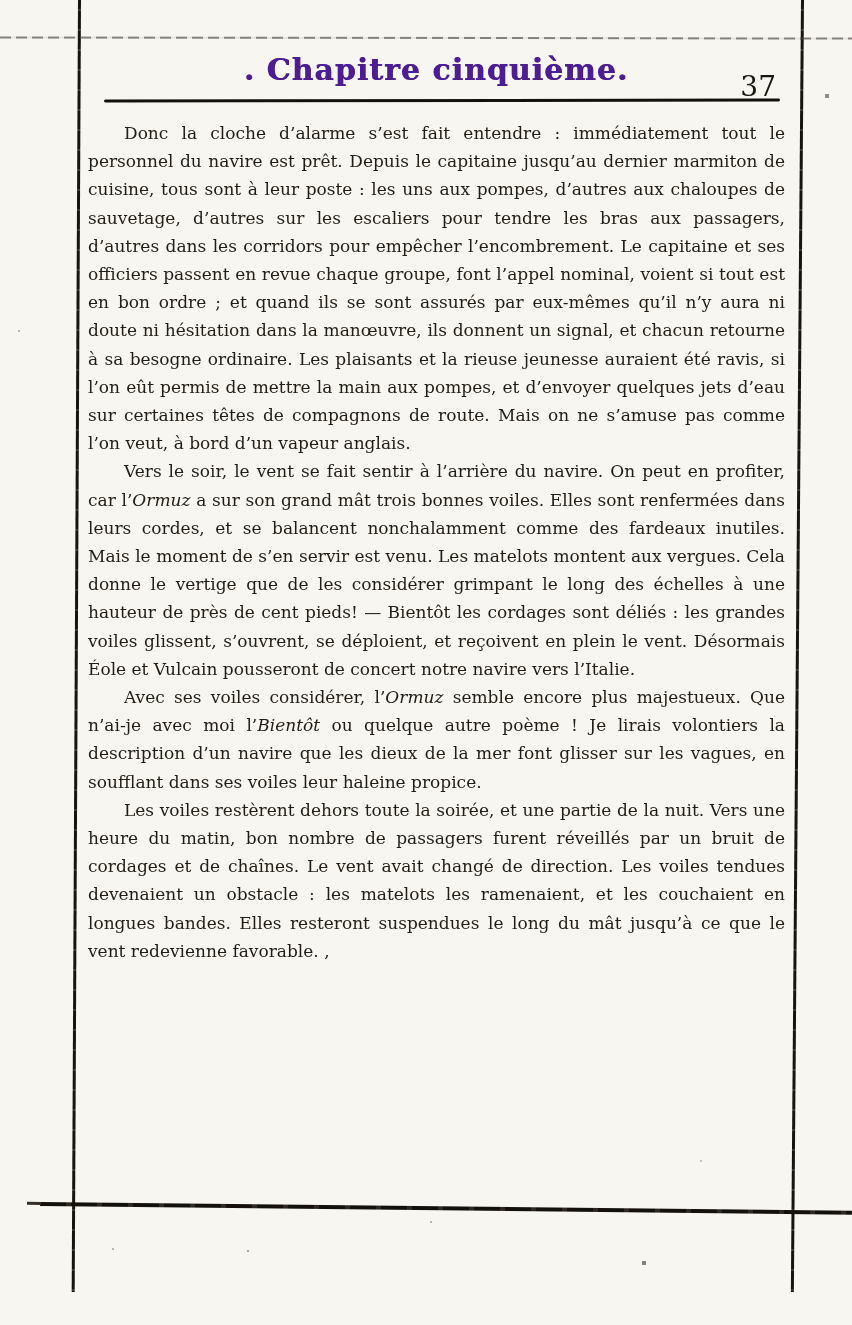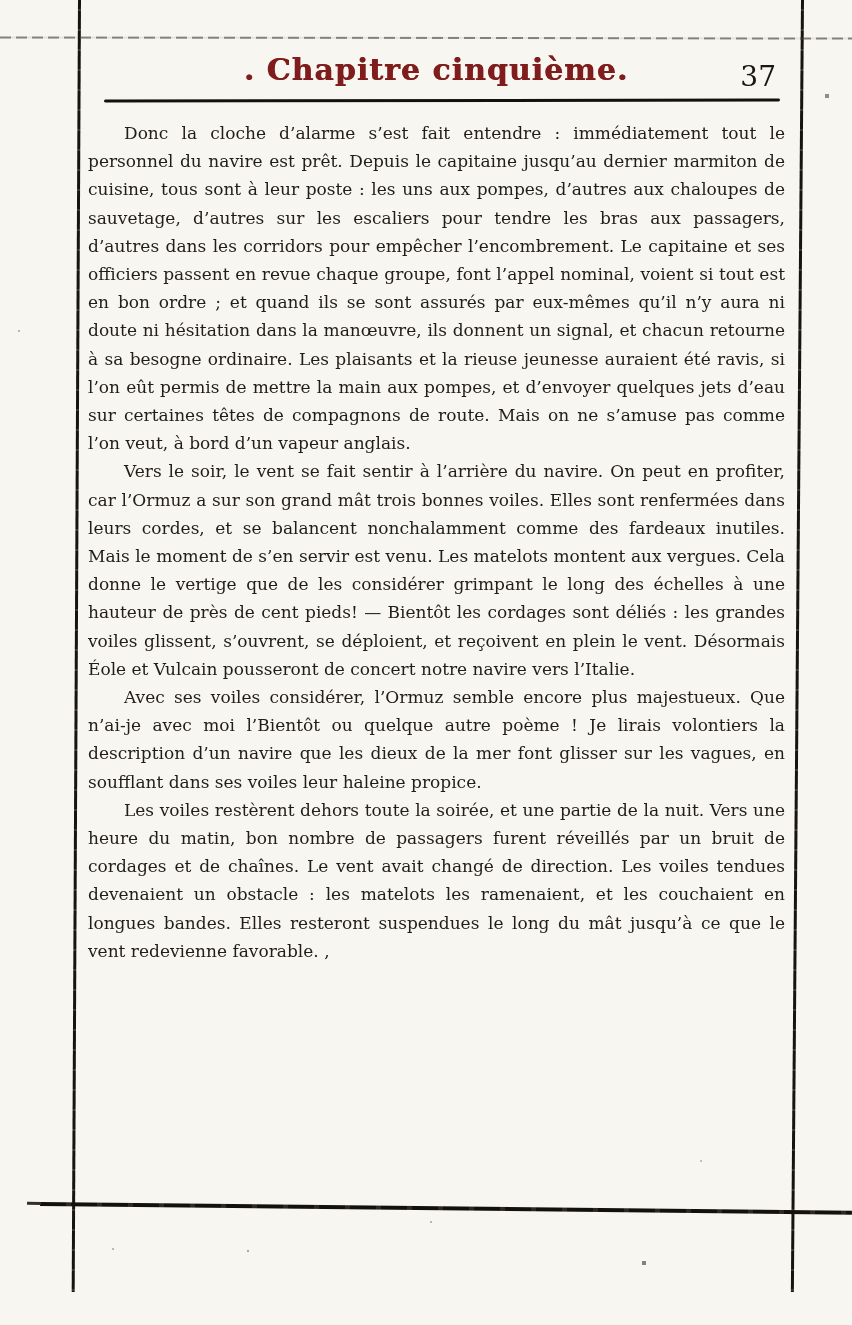--- a/index.html
+++ b/index.html
@@ -48,25 +48,25 @@
     left: 88px;
     width: 696px;
     height: 46px;
   }
   .chapter-title {
     text-align: center;
     font-size: 30px;
     font-weight: bold;
     letter-spacing: 1px;
     text-shadow: 0.6px 0 0 currentColor;
-    color: #7f1d1d;
+    color: #4c1d95;
   }
   .page-number {
     position: absolute;
-    top: 8px;
+    top: 18px;
     right: 8px;
     font-size: 28px;
     color: #1b160e;
   }
 
   .head-rule {
     position: absolute;
     top: 99px;
     left: 104px;
     width: 676px;
@@ -83,21 +83,21 @@
     width: 697px;
     font-size: 17px;
     line-height: 28.2px;
     text-align: justify;
     hyphens: none;
   }
   .text-block p {
     margin: 0;
     text-indent: 36px;
   }
-  .it { }
+  .it { font-style: italic; }
 
   .bottom-rule {
     position: absolute;
     top: 1202px;
     left: 40px;
     width: 812px;
     height: 3.5px;
     background: repeating-linear-gradient(90deg, #14110c 0 26px, #2e2920 26px 31px);
     transform: rotate(0.62deg);
     transform-origin: left center;

